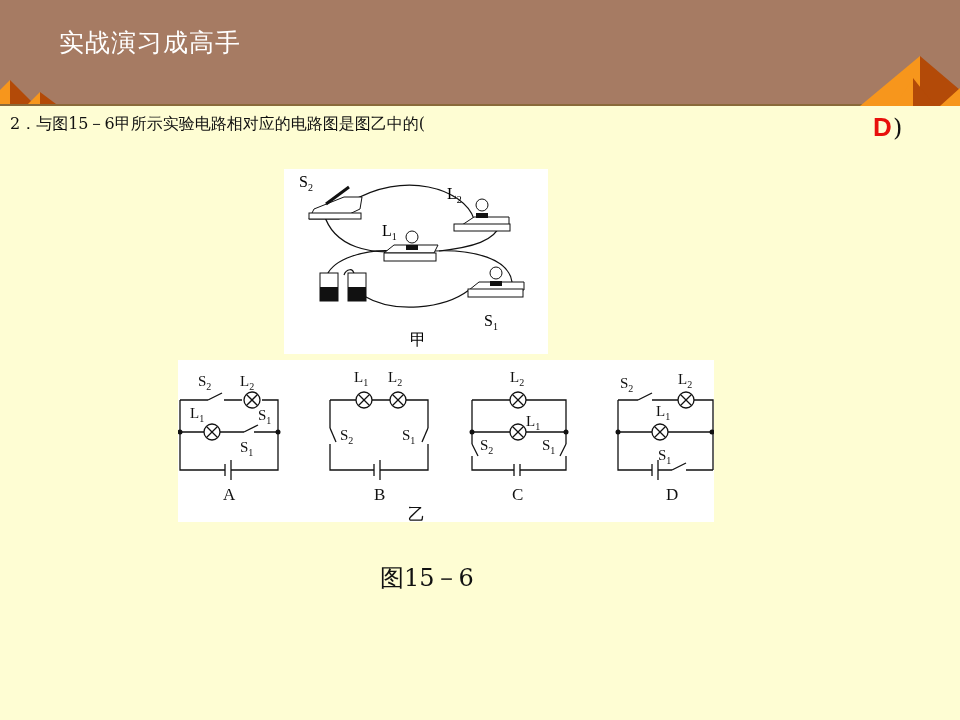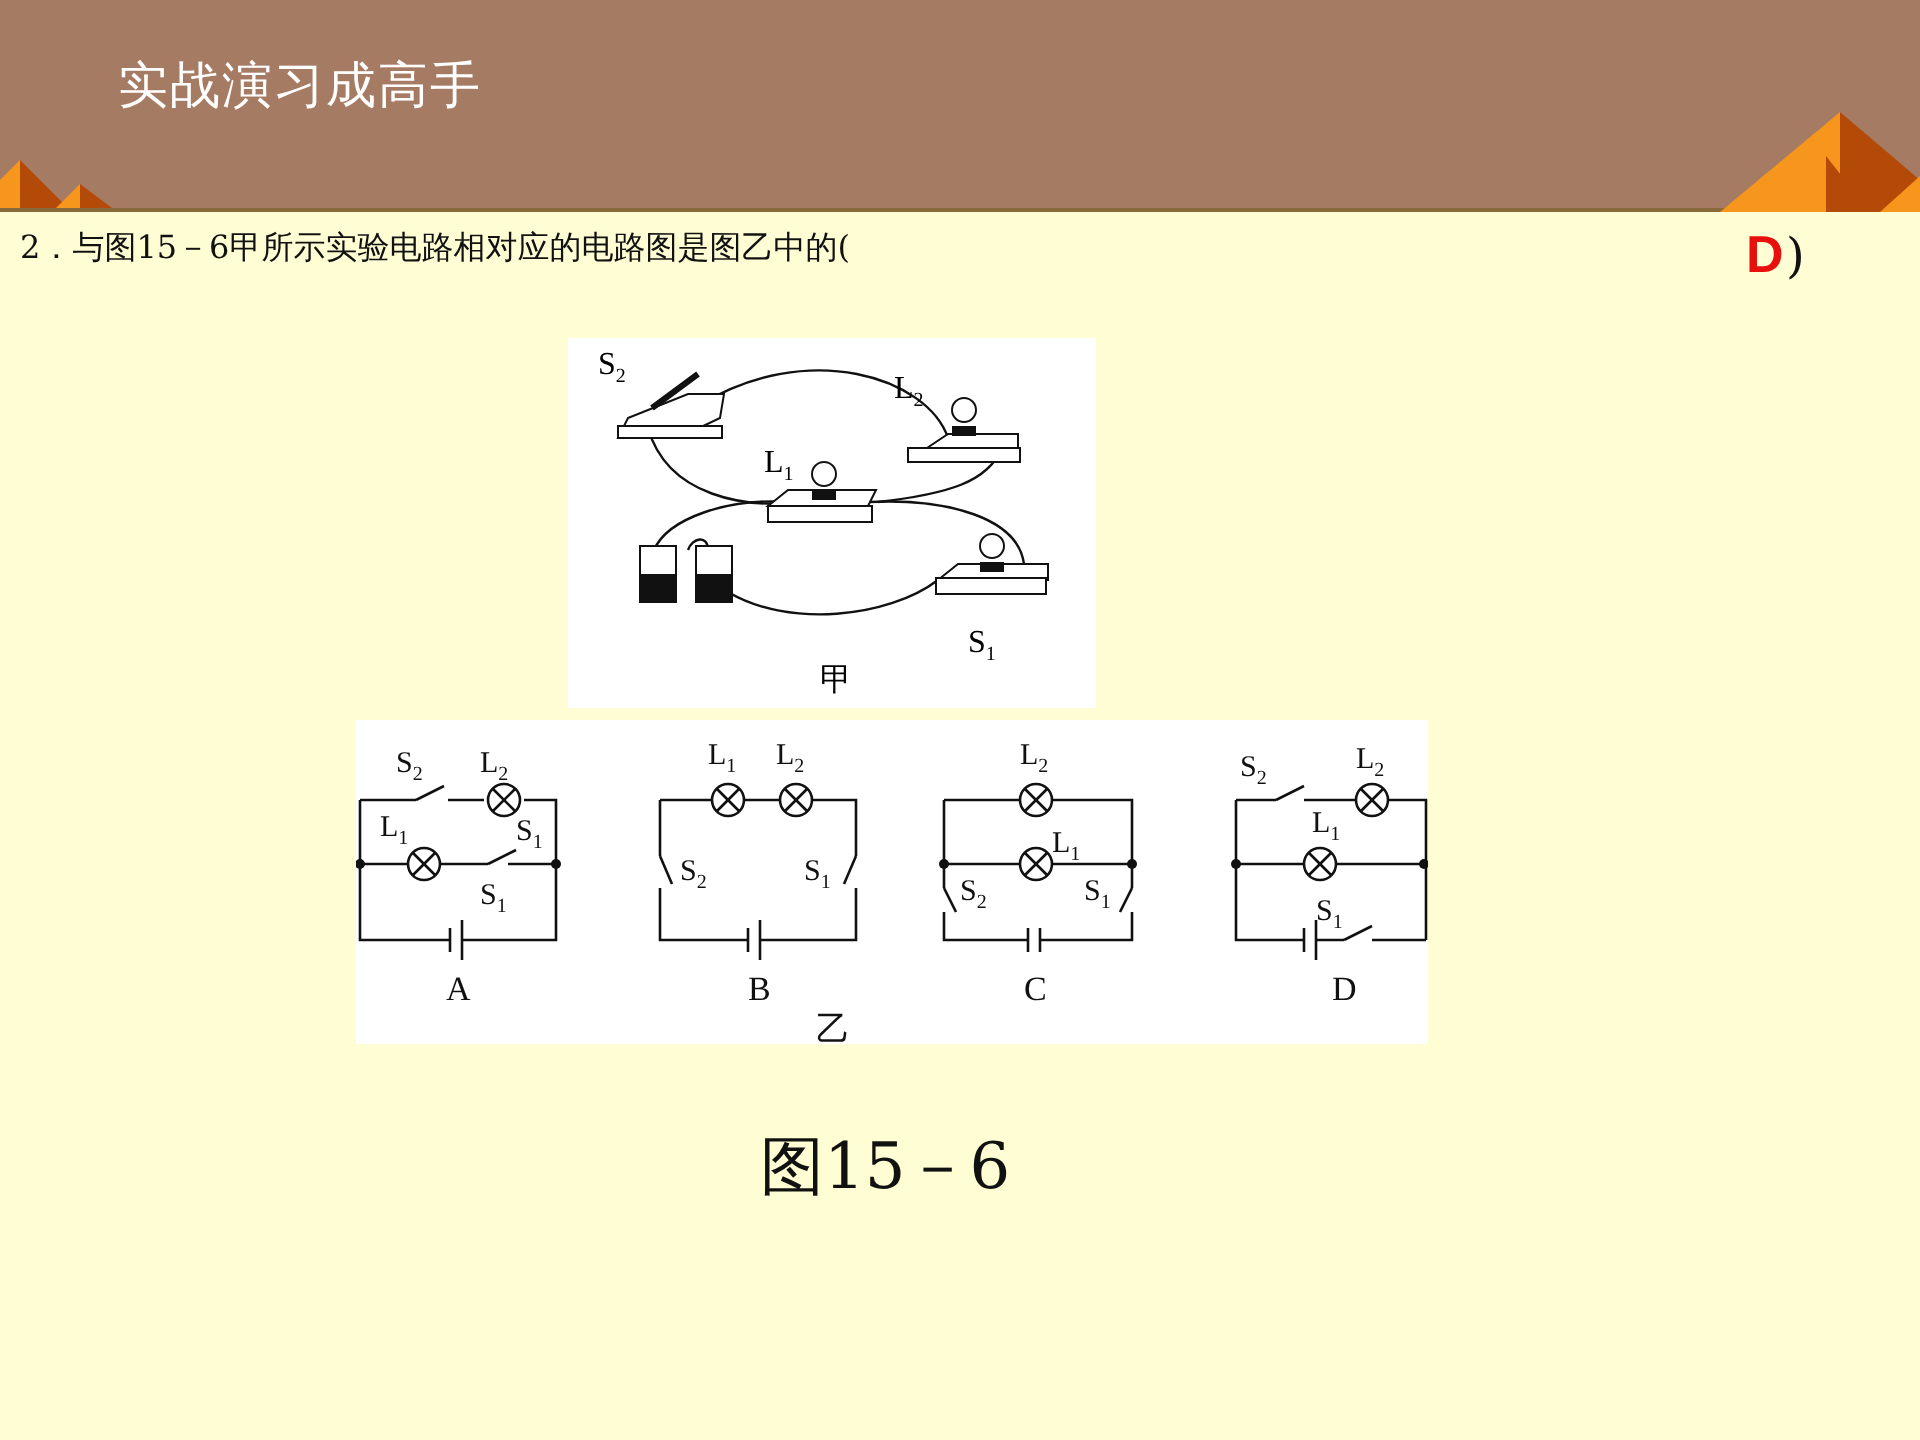--- a/index.html
+++ b/index.html
@@ -9,21 +9,21 @@
   .header-line { position:absolute; left:0; top:104px; width:960px; height:2px; background:#8a6a3a; }
   .header-title { position:absolute; left:12px; top:26px; color:#fff; font-family:"DejaVu Sans", sans-serif;
                   font-size:25px; letter-spacing:1px;margin-left:47px; }
   .pyr { position:absolute; }
   .question { position:absolute; left:10px; top:114px; font-size:16px; color:#111; white-space:nowrap; }
   .answer { position:absolute; left:873px; top:112px; font-family:"Liberation Sans", sans-serif; font-weight:bold;
             font-size:26px; color:#e8100c; }
   .close-paren { position:absolute; left:893px; top:114px; font-size:24px; color:#111; }
   .fig-top { position:absolute; left:284px; top:169px; width:264px; height:185px; background:#fff; }
   .fig-bottom { position:absolute; left:178px; top:360px; width:536px; height:162px; background:#fff; }
-  .caption { position:absolute; left:380px; top:562px; font-size:32px; color:#111; }
+  .caption { position:absolute; left:380px; top:562px; font-size:24px; color:#111; }
   svg text { font-family:"Liberation Serif", serif; }
 </style>
 </head>
 <body>
 
 <div class="header"></div>
 <div class="header-line"></div>
 <div class="header-title">实战演习成高手</div>
 
 <svg class="pyr" style="left:0;top:76px" width="60" height="30" viewBox="0 0 60 30">

